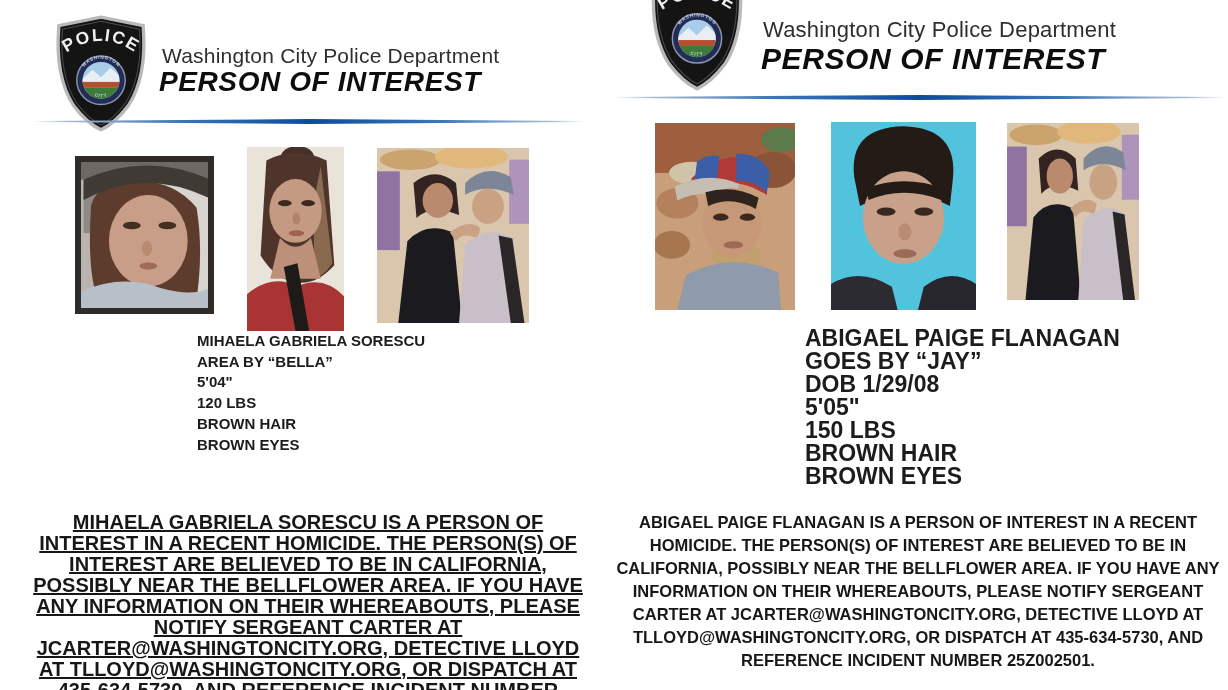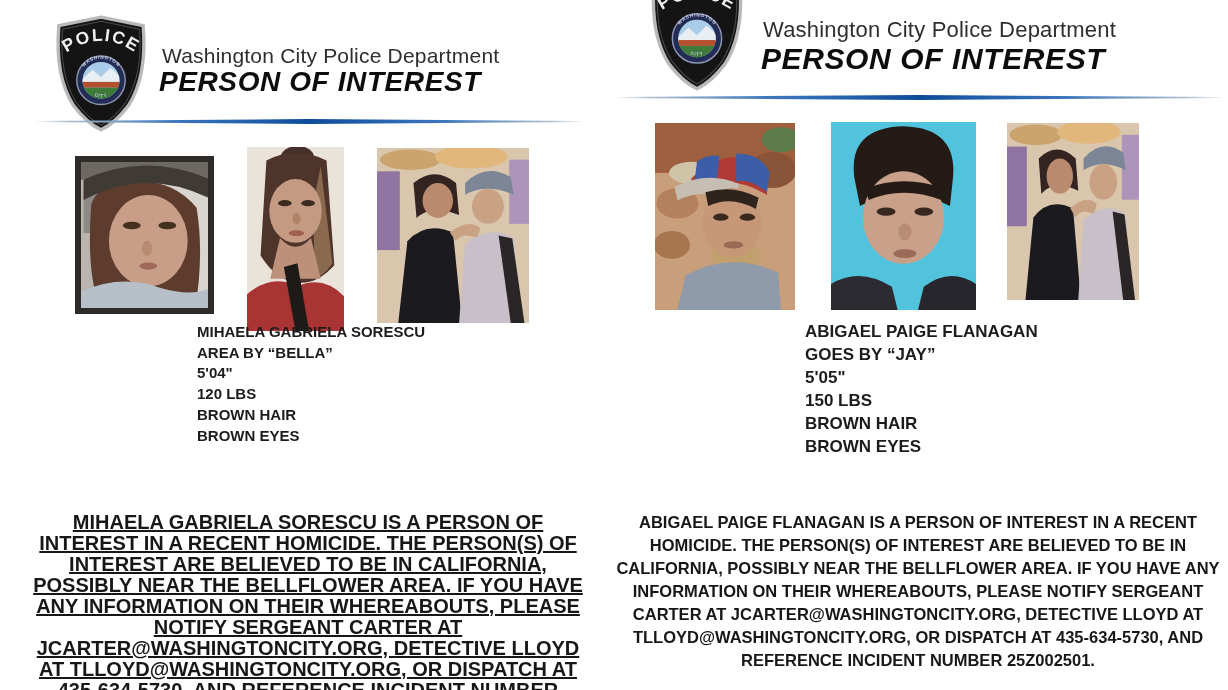--- a/index.html
+++ b/index.html
@@ -29,22 +29,22 @@
   .photo{overflow:hidden;background:#ddd;}
   .photo svg{display:block;width:100%;height:100%;}
   .photo-l1{left:75px;top:156px;width:139px;height:158px;border:6px solid #2f2b28;box-sizing:border-box;}
   .photo-l2{left:247px;top:147px;width:97px;height:184px;}
   .photo-l3{left:377px;top:148px;width:152px;height:175px;}
   .photo-r1{left:655px;top:123px;width:140px;height:187px;}
   .photo-r2{left:831px;top:122px;width:145px;height:188px;}
   .photo-r3{left:1007px;top:123px;width:132px;height:177px;}
 
   .details{color:#1c1c1c;font-weight:700;}
-  .details-l{left:197px;top:322px;font-size:15px;line-height:20.7px;}
-  .details-r{left:805px;top:320px;font-size:17px;line-height:23px;}
+  .details-l{left:197px;top:331px;font-size:15px;line-height:20.7px;}
+  .details-r{left:805px;top:327px;font-size:23px;line-height:23px;}
 
   .desc{color:#171717;font-weight:700;text-align:center;margin:0;}
   .desc-l{left:28px;top:512px;width:560px;font-size:20px;line-height:21px;text-decoration:underline;}
   .desc-r{left:612px;top:511px;width:612px;font-size:16.5px;line-height:23px;}
 </style>
 </head>
 <body>
 
 <div class="page">
 
@@ -234,20 +234,21 @@
         <path d="M58 24 Q72 10 88 20 L90 32 Q72 24 58 32 Z" fill="#7d8696"></path>
         <ellipse cx="73" cy="40" rx="10.5" ry="12" fill="#c9a183"></ellipse>
         <path d="M54 120 L58 66 Q74 52 90 62 L94 120 Z" fill="#c9bfc9"></path>
         <path d="M80 60 L88 120 L97 120 L89 62 Z" fill="#2a2526"></path>
       </svg>
     </div>
 
     <div class="abs details details-r">
       <div>ABIGAEL PAIGE FLANAGAN</div>
       <div>GOES BY “JAY”</div>
+      <div>DOB 1/29/08</div>
       <div>5'05"</div>
       <div>150 LBS</div>
       <div>BROWN HAIR</div>
       <div>BROWN EYES</div>
     </div>
 
     <p class="abs desc desc-r">ABIGAEL PAIGE FLANAGAN IS A PERSON OF INTEREST IN A RECENT HOMICIDE.  THE PERSON(S) OF INTEREST ARE BELIEVED TO BE IN CALIFORNIA, POSSIBLY NEAR THE BELLFLOWER AREA.  IF YOU HAVE ANY INFORMATION ON THEIR WHEREABOUTS, PLEASE NOTIFY SERGEANT CARTER AT JCARTER@WASHINGTONCITY.ORG, DETECTIVE LLOYD AT TLLOYD@WASHINGTONCITY.ORG, OR DISPATCH AT 435-634-5730, AND REFERENCE INCIDENT NUMBER 25Z002501.</p>
   </section>
 
 </div>

